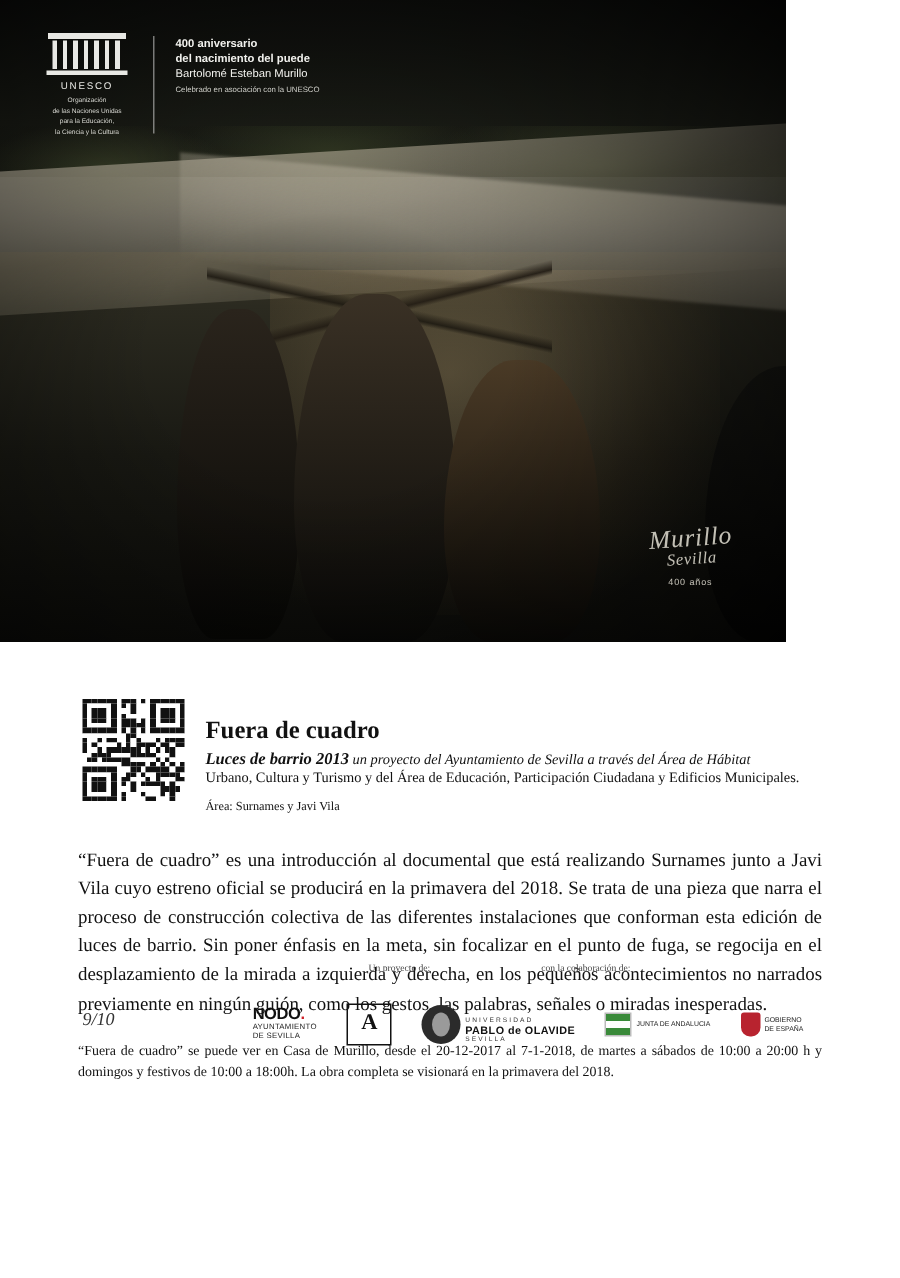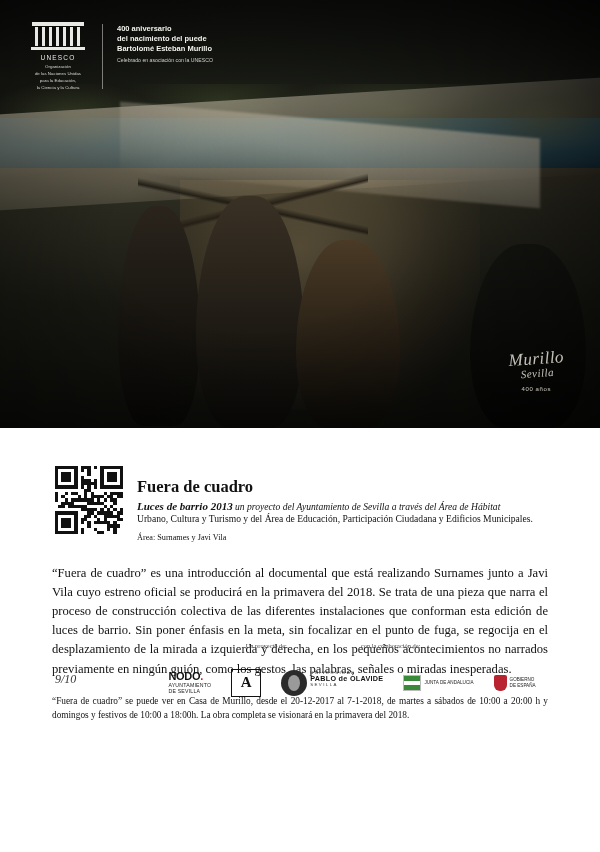--- a/index.html
+++ b/index.html
@@ -12,23 +12,23 @@
     height: 852px;
     font-family: "Liberation Serif", serif;
     color: #1a1a1a;
     overflow: hidden;
     position: relative;
   }
 
   
   .hero {
     position: relative;
-    width: 600px;
+    width: 524px;
     height: 428px;
-    background: #0369a1;
+    background: #737373;
     overflow: hidden;
   }
   
   .hero-sky {
     position: absolute;
     left: 0; top: 0; right: 0;
     height: 118px;
     background:
       linear-gradient(180deg, #121310 0%, #1a1c16 48%, #24261d 100%);
   }
@@ -149,21 +149,21 @@
     align-self: stretch;
     background: rgba(255,255,255,0.45);
     margin: 2px 4px 2px 2px;
   }
   .unesco-text {
     font-family: "Liberation Sans", sans-serif;
     padding-top: 2px;
   }
   .unesco-text .l1 { font-size: 7.5px; font-weight: bold; color: #f2f2ee; line-height: 1.35; }
   .unesco-text .l2 { font-size: 7.5px; font-weight: bold; color: #f2f2ee; line-height: 1.35; }
-  .unesco-text .l3 { font-size: 7.5px; font-weight: bold; color: #f2f2ee; line-height: 1.35; }
+  .unesco-text .l3 { font-size: 7.5px; font-weight: normal; color: #f2f2ee; line-height: 1.35; }
   .unesco-text .l4 { font-size: 5.2px; color: #cfcfc9; line-height: 1.6; margin-top: 1.5px; }
 
   
   .murillo-mark {
     position: absolute;
     right: 36px; bottom: 34px;
     text-align: center;
     color: rgba(236,232,220,0.82);
   }
   .murillo-sign {
@@ -287,21 +287,21 @@
   .logo-nodo .n1 .dot { color: #cf2027; }
   .logo-nodo .n2 { font-size: 5.2px; color: #222; line-height: 1.25; letter-spacing: 0.2px; }
   .logo-a {
     width: 28px; height: 26px;
     border: 1.4px solid #111;
     display: flex; align-items: center; justify-content: center;
     font-size: 15px; font-weight: bold; color: #111;
     font-family: "Liberation Serif", serif;
   }
   .logo-upo {
-    display: flex; align-items: flex-start; gap: 3px;
+    display: flex; align-items: flex-end; gap: 3px;
   }
   .logo-upo .circle {
     width: 26px; height: 26px; border-radius: 50%;
     background: #2b2b2b;
     position: relative;
   }
   .logo-upo .circle:after {
     content: "";
     position: absolute; left: 7px; top: 5px;
     width: 12px; height: 16px;

